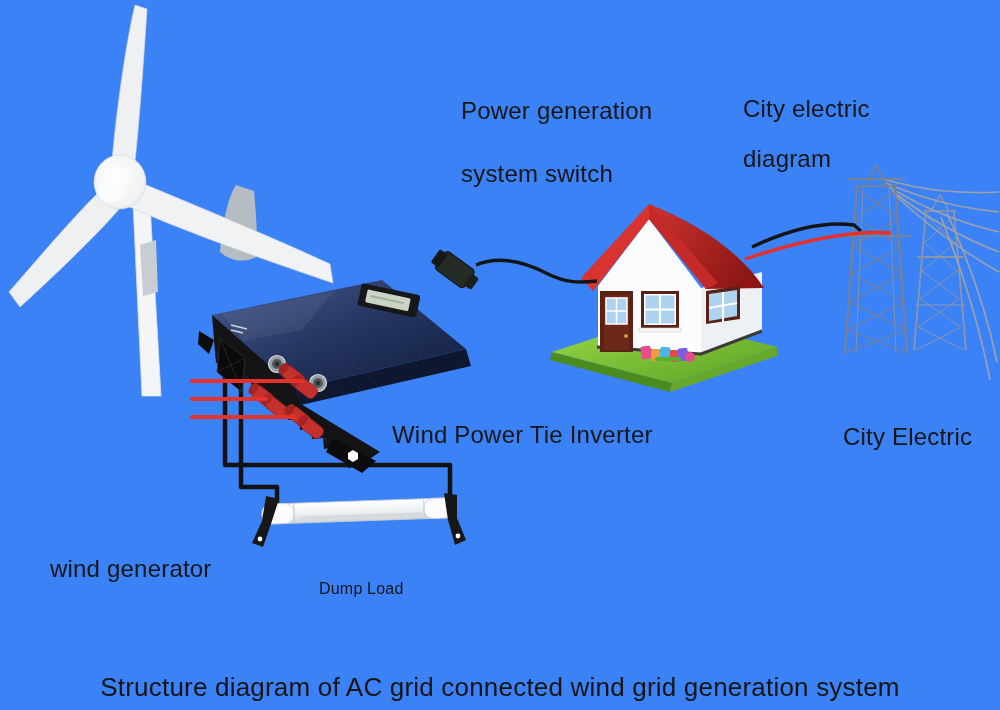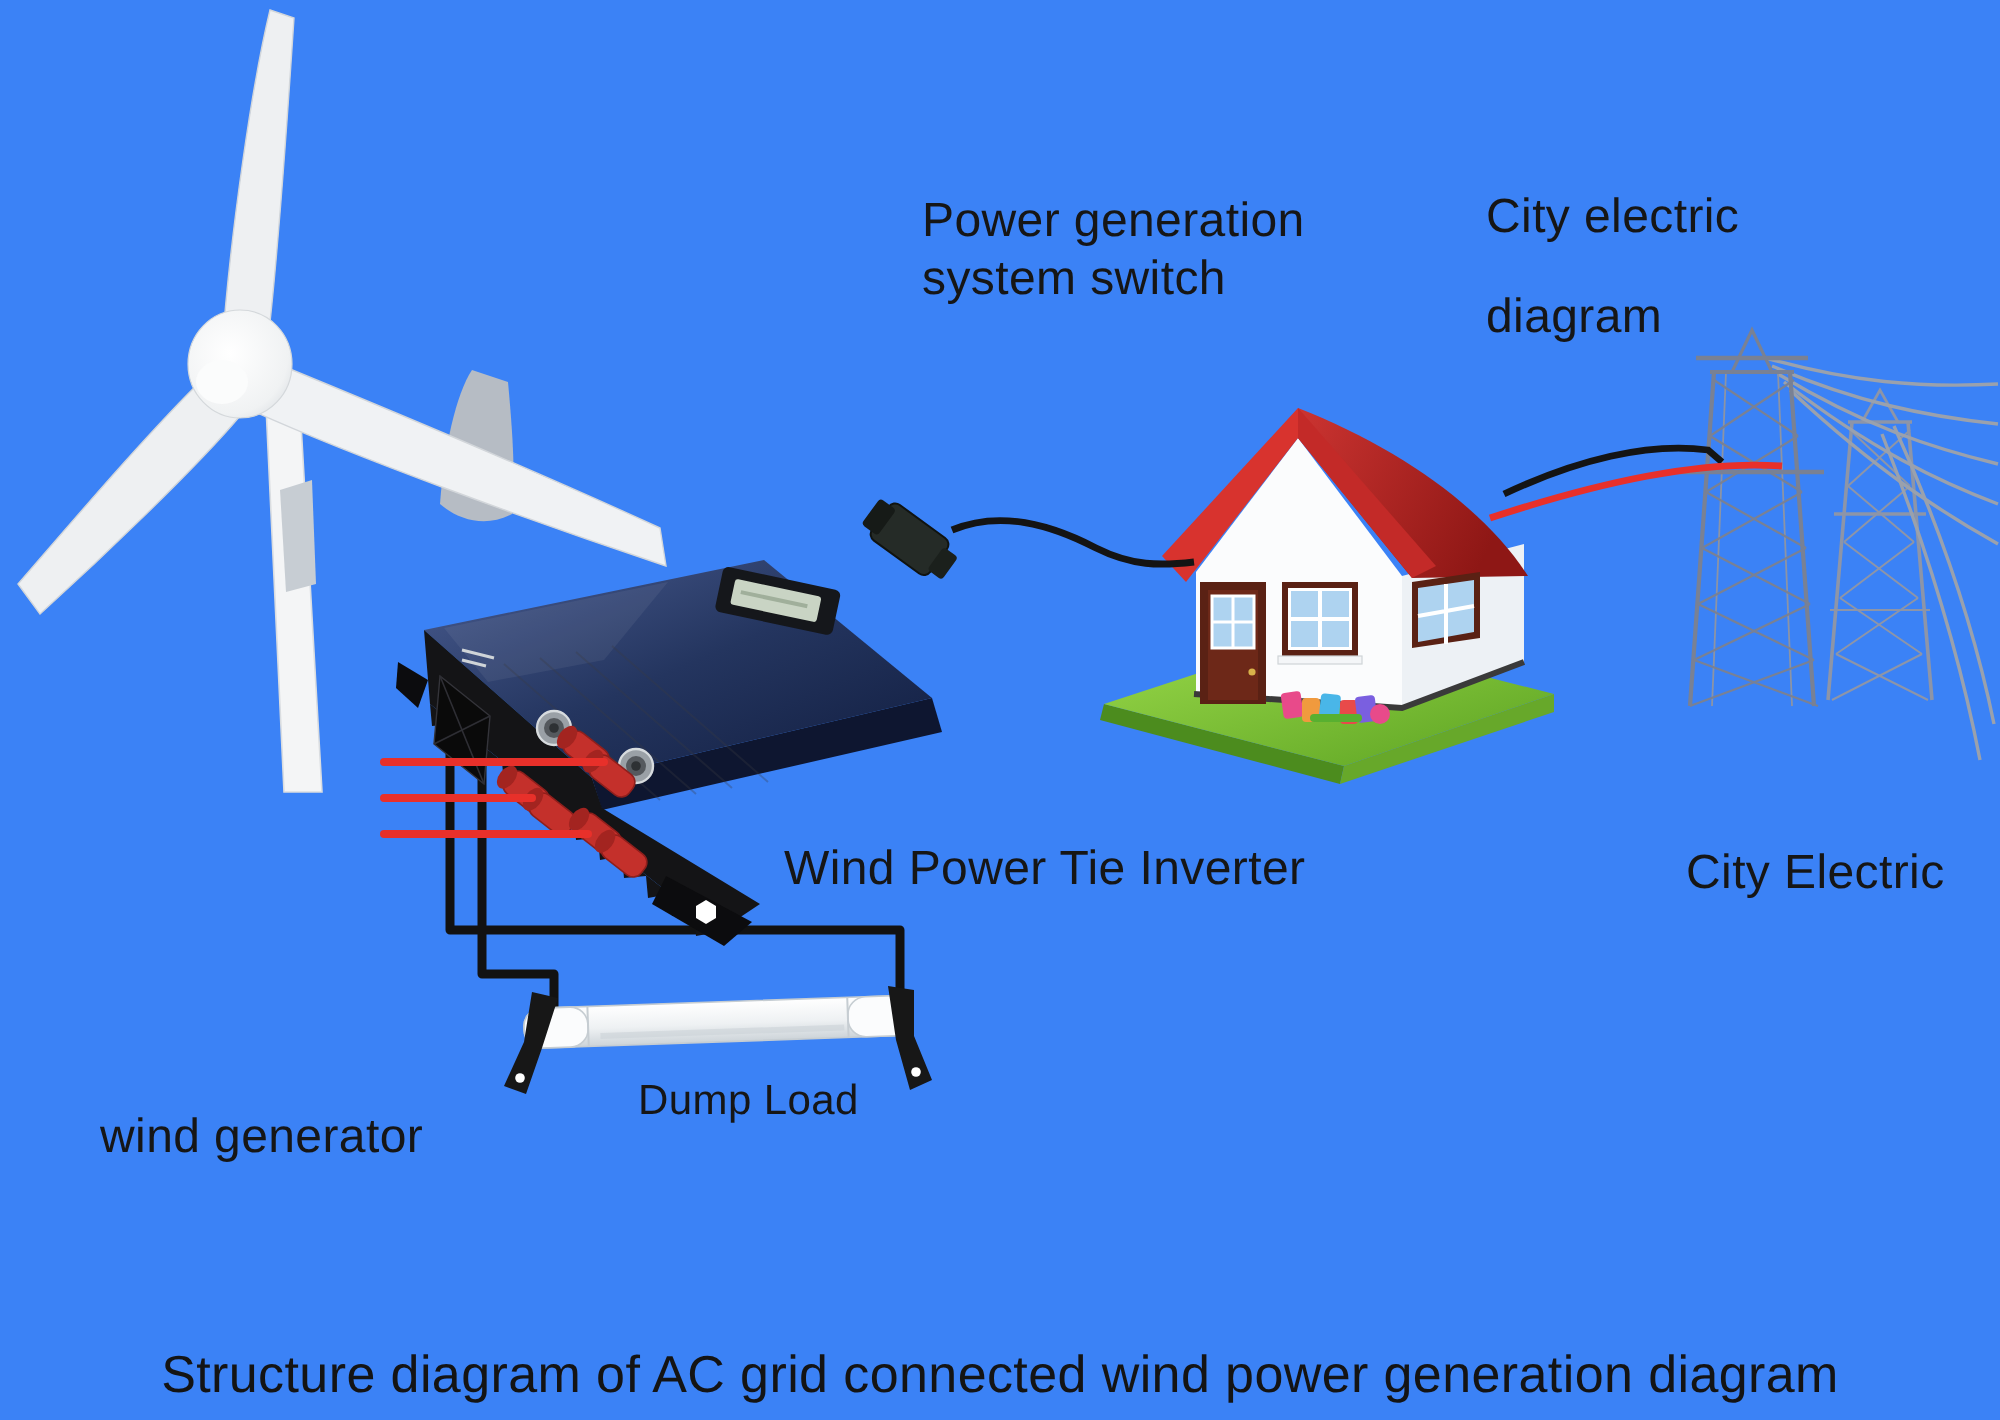--- a/index.html
+++ b/index.html
@@ -1,20 +1,20 @@
 <!DOCTYPE html>
 <html><head>
 <meta charset="utf-8">
 <style>
   html,body{margin:0;padding:0;background:#ffffff;}
   .canvas{position:relative;width:1000px;height:710px;background:#3b82f6;overflow:hidden;
           font-family:"Liberation Sans", sans-serif;text-decoration:underline;}
   .canvas svg{position:absolute;left:0;top:0;}
   .lbl{position:absolute;color:#161616;font-size:24px;white-space:nowrap;letter-spacing:0.2px;}
-  .lbl-sm{font-size:21px;}
+  .lbl-sm{font-size:16px;margin-top:41px;}
   .caption{position:absolute;left:24px;top:672px;width:952px;text-align:center;color:#141414;
            font-size:26px;white-space:nowrap;letter-spacing:0.2px;}
 </style>
 </head>
 <body>
 
 <div class="canvas">
 
 <svg width="1000" height="710" viewBox="0 0 1000 710">
   <defs>
@@ -218,28 +218,28 @@
     <path d="M476,265 C500,255 525,262 548,274 C566,283 580,283 597,281" stroke="#141414" stroke-width="3.5" fill="none"></path>
     <g transform="rotate(36 458 272)">
       <rect x="436" y="261" width="36" height="22" rx="4" fill="#252b27" stroke="#101310" stroke-width="1"></rect>
       <rect x="430" y="264" width="10" height="16" rx="2" fill="#161a17"></rect>
       <rect x="470" y="265" width="9" height="14" rx="2" fill="#1b201c"></rect>
     </g>
   </g>
 </svg>
 
   <div class="lbl" style="left:461px;top:97px">Power generation</div>
-  <div class="lbl" style="left:461px;top:126px">system switch</div>
+  <div class="lbl" style="left:461px;top:160px">system switch</div>
 
   <div class="lbl" style="left:743px;top:95px">City electric</div>
   <div class="lbl" style="left:743px;top:145px">diagram</div>
 
 
   <div class="lbl" style="left:392px;top:421px">Wind Power Tie Inverter</div>
 
   <div class="lbl" style="left:843px;top:423px">City Electric</div>
 
   <div class="lbl" style="left:50px;top:555px">wind generator</div>
 
   <div class="lbl lbl-sm" style="left:319px;top:539px">Dump Load</div>
 
-  <div class="caption">Structure diagram of AC grid connected wind power generation diagram</div>
+  <div class="caption">Structure diagram of AC grid connected wind grid generation system</div>
 </div>
 
 </body></html>

